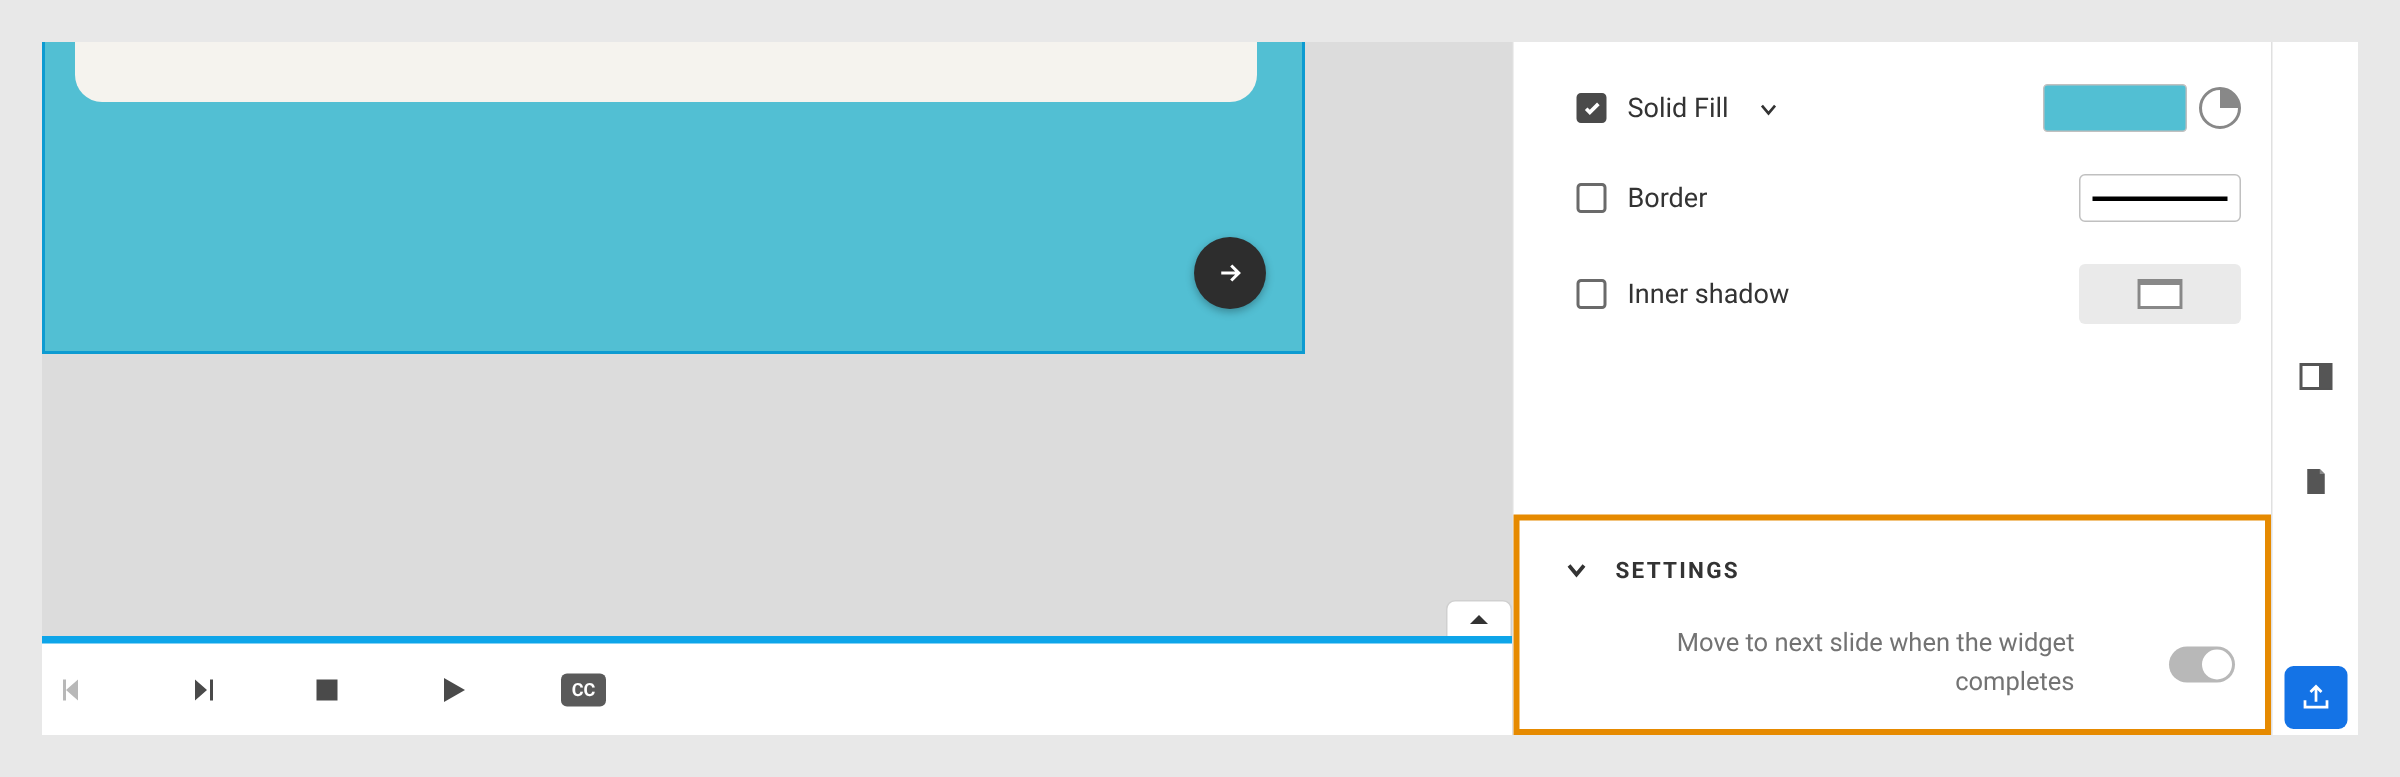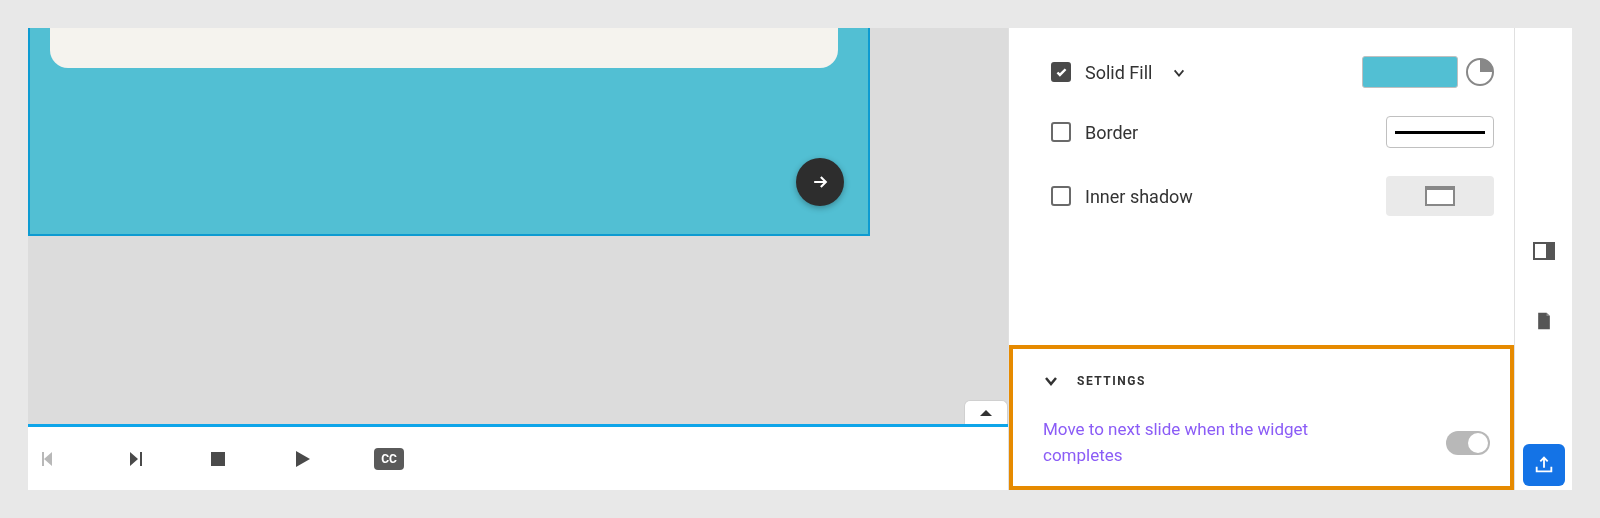--- a/index.html
+++ b/index.html
@@ -68,21 +68,21 @@
       stroke-width: 2.5;
       fill: none;
     }
     .playback-bar {
       position: absolute;
       left: 0;
       right: 0;
       bottom: 0;
       height: 66px;
       background: #fff;
-      border-top: 3px solid #0ea5e9;
+      border-top: 5px solid #0ea5e9;
       display: flex;
       align-items: center;
       padding-left: 10px;
       gap: 60px;
     }
     .pb-btn {
       display: flex;
       align-items: center;
       justify-content: center;
       color: #4a4a4a;
@@ -250,36 +250,37 @@
       height: 16px;
     }
     .settings-header .chev svg {
       width: 16px;
       height: 16px;
       stroke: #333;
       stroke-width: 2.5;
       fill: none;
     }
     .settings-title {
-      font-size: 12px;
+      font-size: 15px;
       font-weight: 700;
       letter-spacing: 1.5px;
       color: #333;
     }
     .settings-row {
       display: flex;
       align-items: center;
       justify-content: space-between;
       gap: 20px;
     }
     .settings-text {
       font-size: 17px;
-      color: #8b5cf6;
+      color: #737373;
       line-height: 1.5;
       max-width: 340px;
+      text-align: right;
     }
     .toggle {
       width: 44px;
       height: 24px;
       border-radius: 12px;
       background: #b8b8b8;
       position: relative;
       flex-shrink: 0;
     }
     .toggle .knob {

